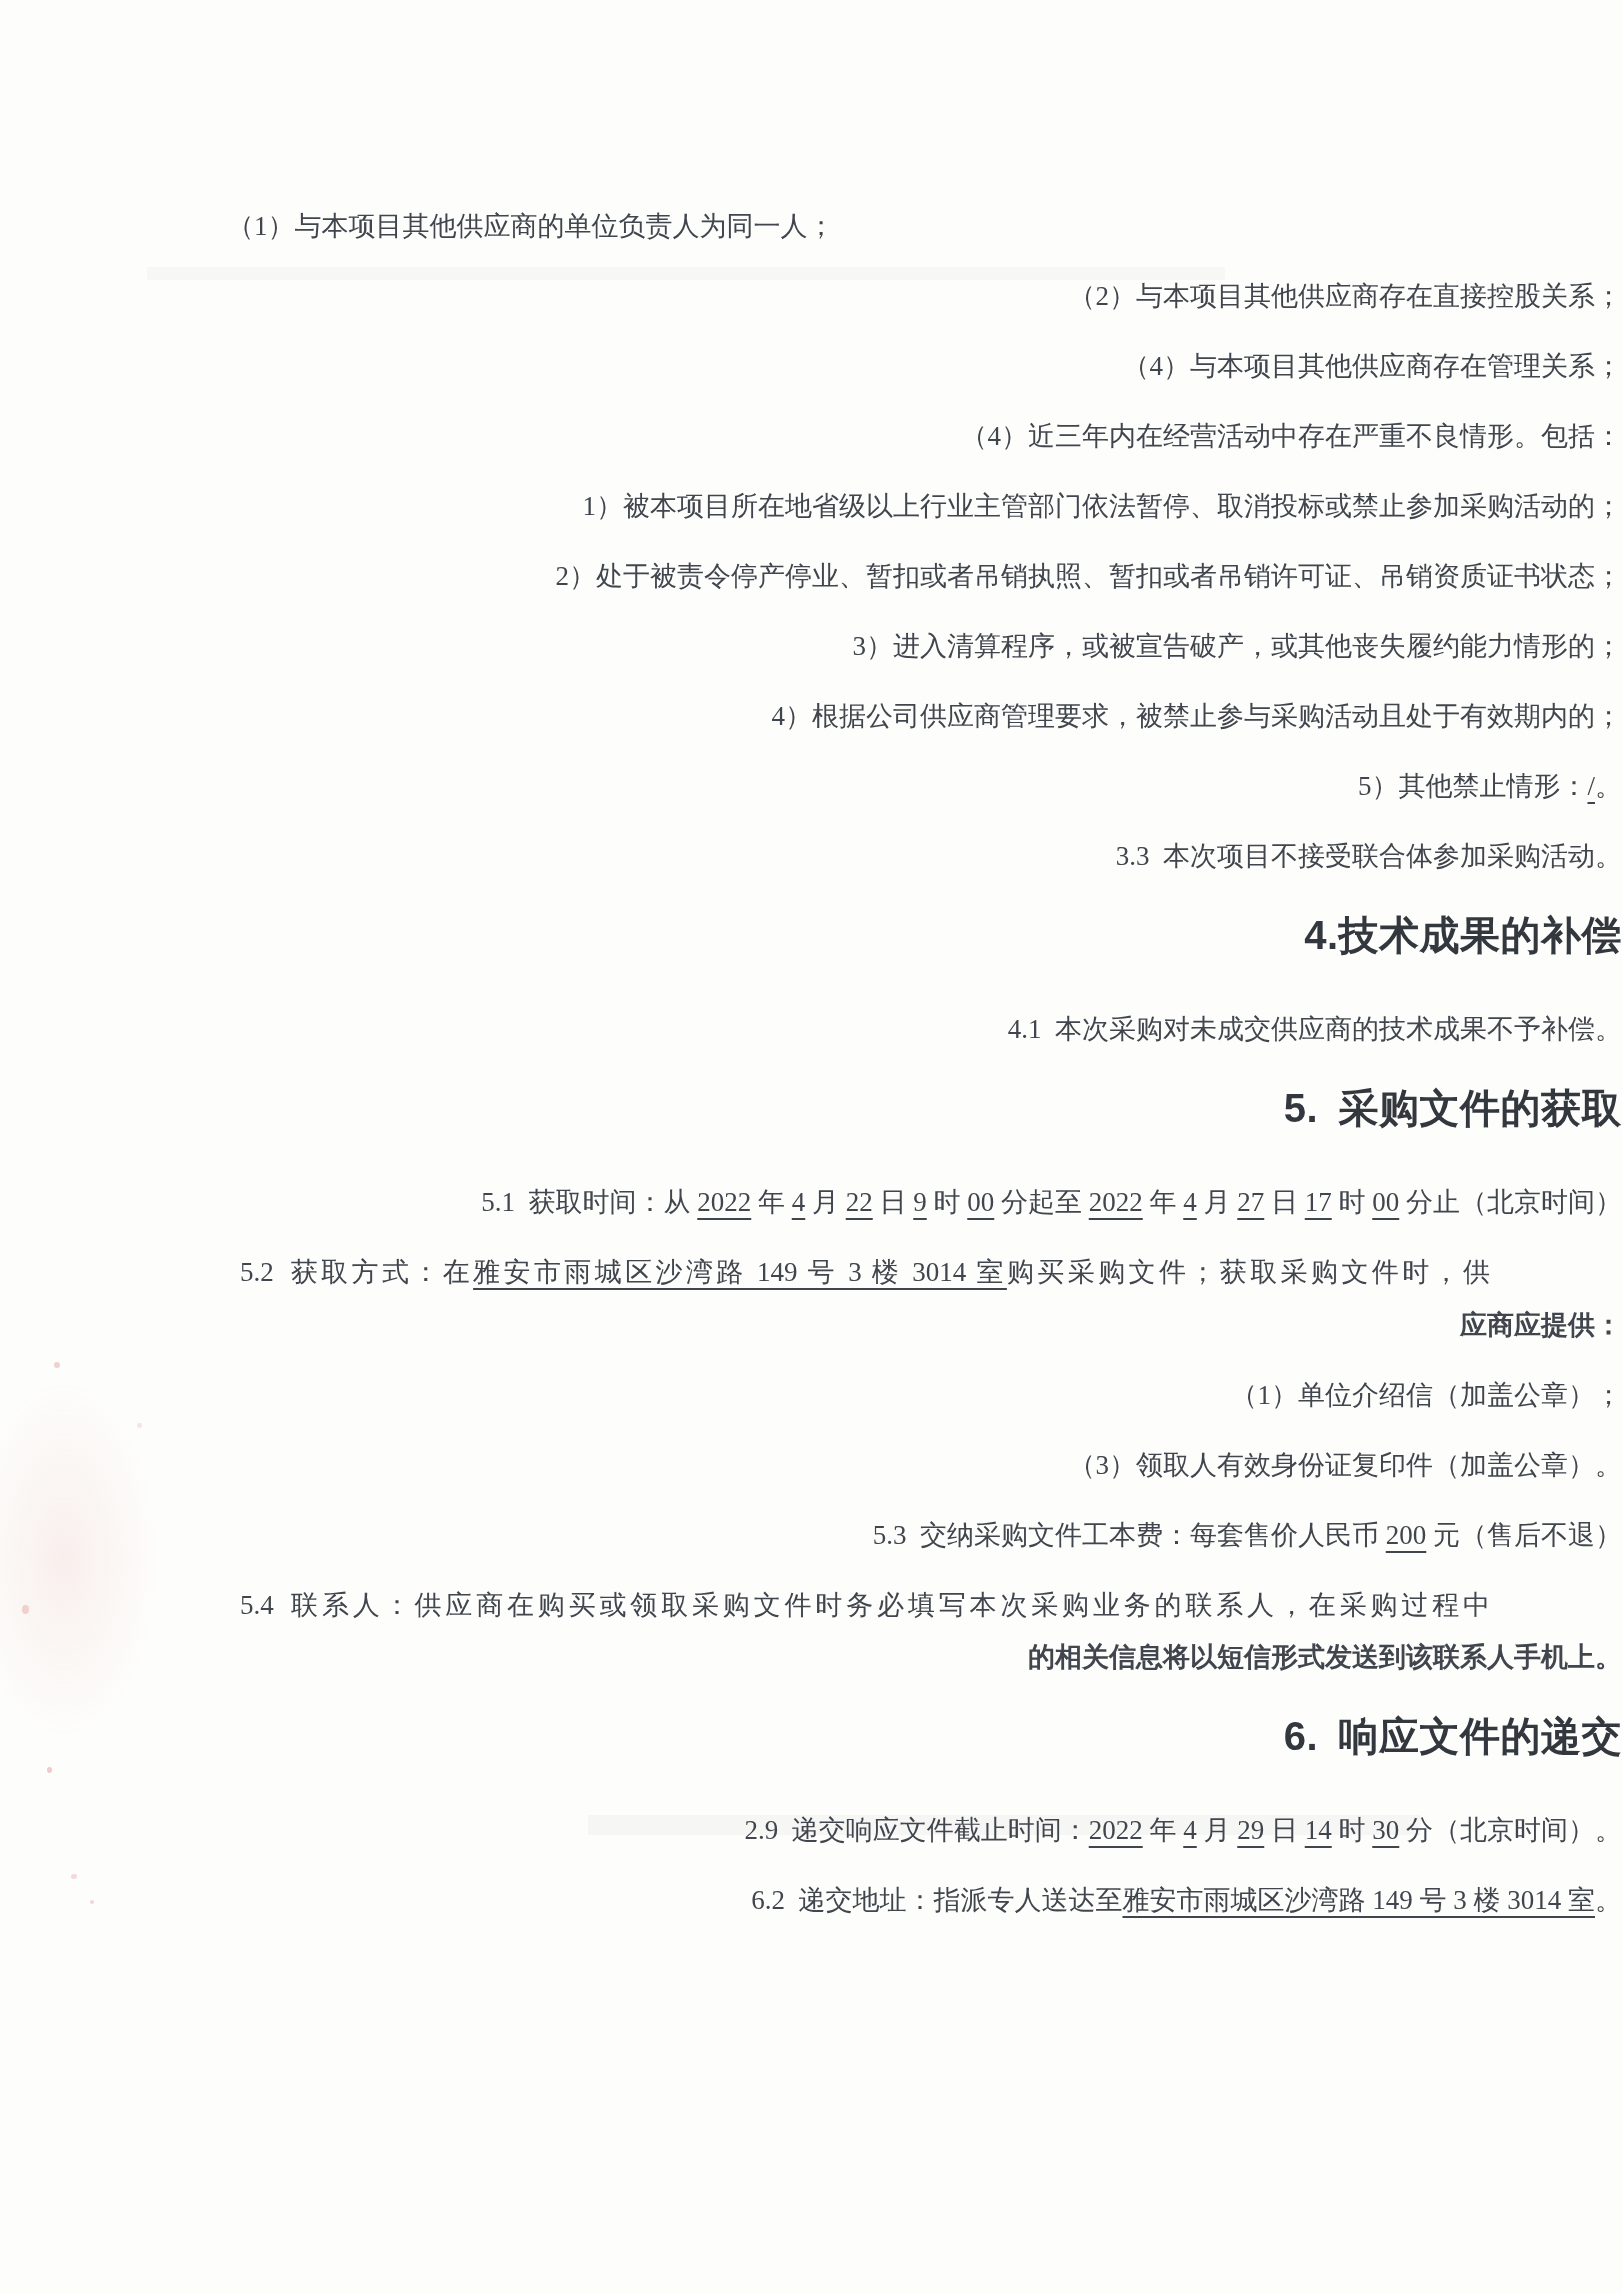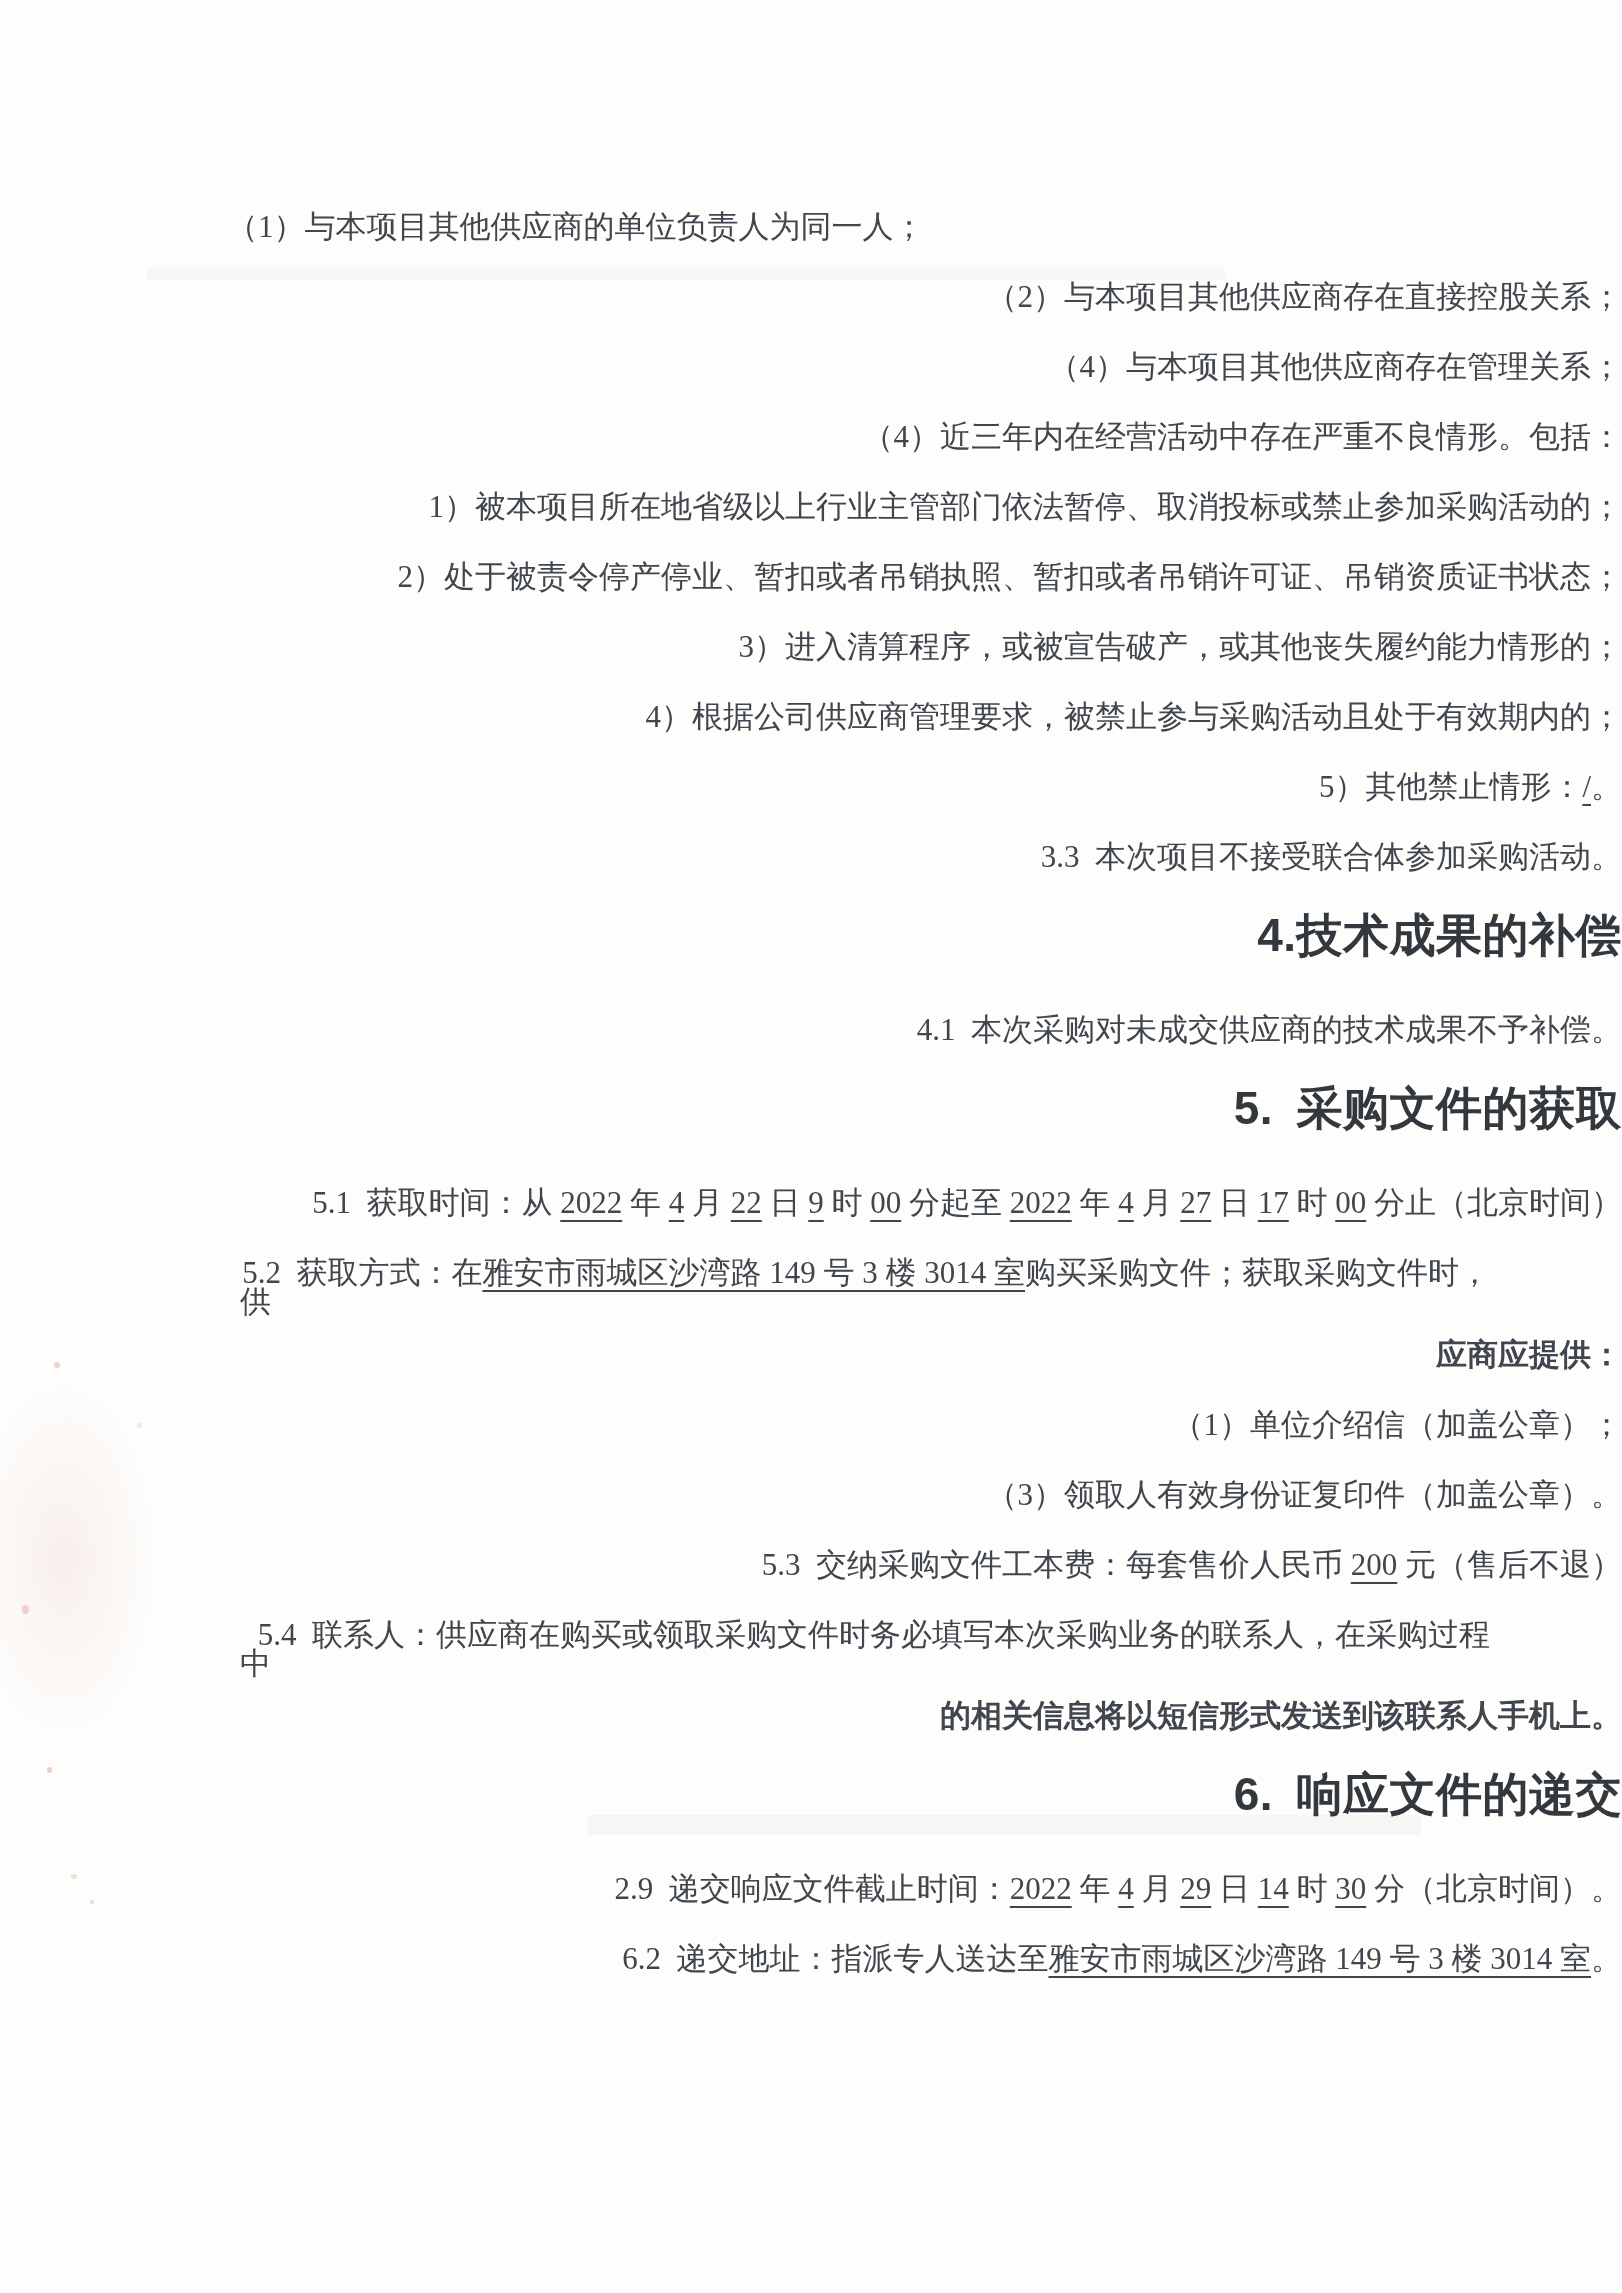--- a/index.html
+++ b/index.html
@@ -9,35 +9,35 @@
     --stamp:#dd9b98;
   }
   html,body{margin:0;padding:0;}
   body{
     width:1622px;height:2294px;position:relative;overflow:hidden;
     background:var(--bg);color:var(--fg);
     font-family:"Liberation Serif","DejaVu Serif",serif;
   }
   #doc{position:absolute;left:0;top:212px;width:1622px;}
   .line{
-    font-size:31px;line-height:29px;white-space:pre-wrap;
+    font-size:27px;line-height:29px;white-space:pre-wrap;
     color:var(--fg);
   }
   .line + .line{margin-top:41px;text-align:right;}
   .line + .line.gap-small{margin-top:23.5px;font-weight:bold;}
   .line + .heading{margin-top:45px;}
   .heading + .line{margin-top:60px;}
   .ind-paren{margin-left:227px;}
   .ind-num{margin-left:255px;}
   .ind-sub{margin-left:240px;}
   .ind-cont{margin-left:194px;}
   .heading{
     margin-left:94px;
     font-family:"Liberation Sans","DejaVu Sans",sans-serif;
-    font-weight:700;font-size:46px;line-height:39px;
+    font-weight:700;font-size:40px;line-height:39px;
     color:var(--hfg);letter-spacing:0.5px;
   }
   .justify{
     width:1250px;text-align:justify;text-align-last:justify;
   }
   .u{
     text-decoration:underline;
     text-underline-offset:6.9px;
     text-decoration-thickness:2px;
   }

